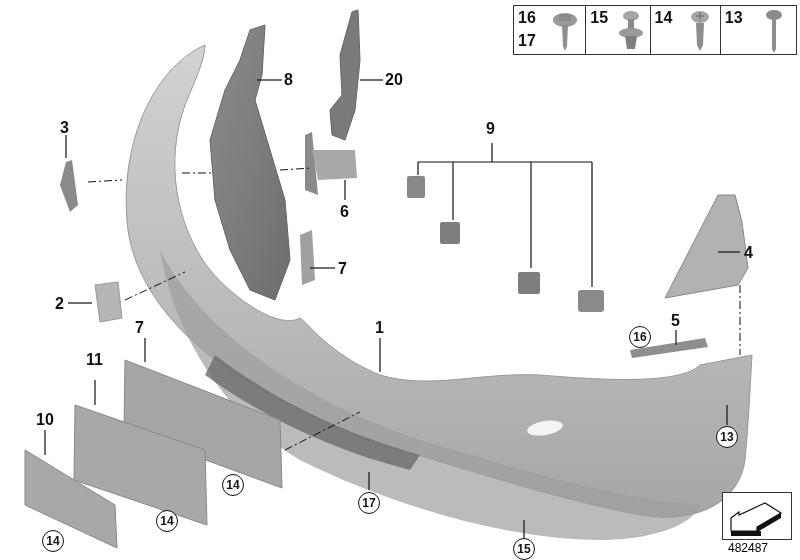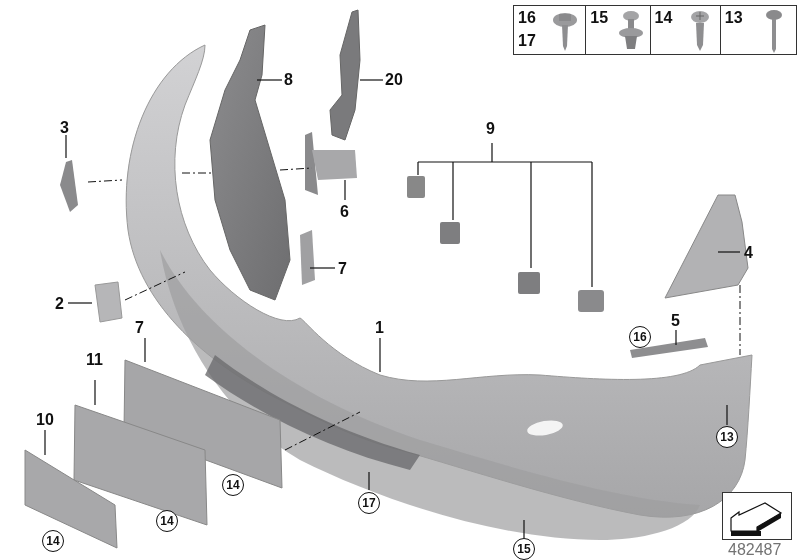--- a/index.html
+++ b/index.html
@@ -5,21 +5,21 @@
   html,body{margin:0;padding:0;background:#fff;}
   body{width:800px;height:560px;position:relative;overflow:hidden;font-family:"Liberation Sans",sans-serif;}
   .canvas{position:absolute;left:0;top:0;width:800px;height:560px;}
   .lbl{position:absolute;font-weight:bold;font-size:16px;color:#111;line-height:1;}
   .circ{position:absolute;width:20px;height:20px;border:1.5px solid #111;border-radius:50%;font-weight:bold;font-size:12px;text-align:center;line-height:20px;color:#111;background:#fff;}
   .fbox{position:absolute;left:513px;top:5px;width:282px;height:48px;border:1px solid #333;display:flex;background:#fff;}
   .fcell{position:relative;border-right:1px solid #333;height:48px;}
   .fcell:last-child{border-right:none;}
   .fnum{position:absolute;font-weight:bold;font-size:16px;color:#111;}
   .navbox{position:absolute;left:722px;top:492px;width:68px;height:46px;border:1px solid #333;background:#fff;}
-  .imgid{position:absolute;left:728px;top:541px;font-size:16px;color:#737373;}
+  .imgid{position:absolute;left:728px;top:541px;font-size:12px;color:#000000;}
 </style>
 </head>
 <body>
 
 <div class="canvas">
 <svg width="800" height="560" viewBox="0 0 800 560" xmlns="http://www.w3.org/2000/svg">
   <defs>
     <linearGradient id="bump" x1="0" y1="0" x2="0" y2="1">
       <stop offset="0" stop-color="#d2d2d4"></stop>
       <stop offset="0.6" stop-color="#b9b9bb"></stop>

